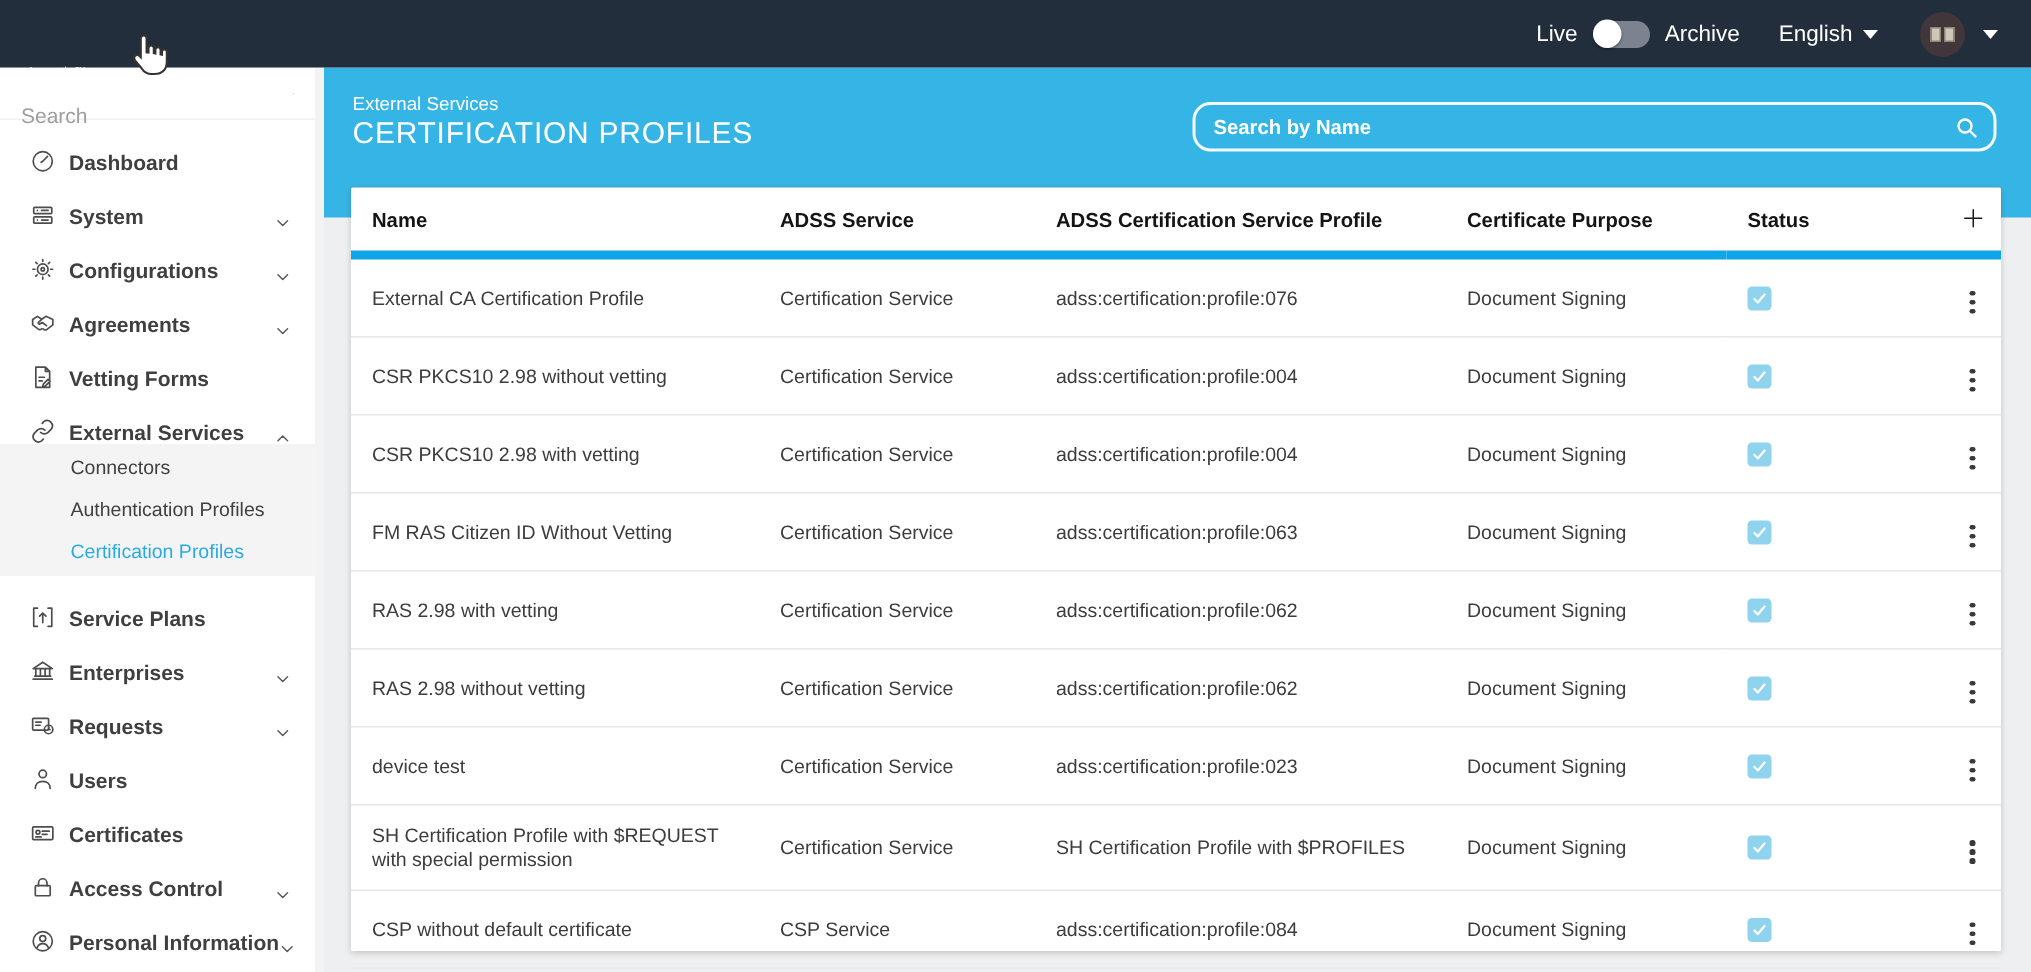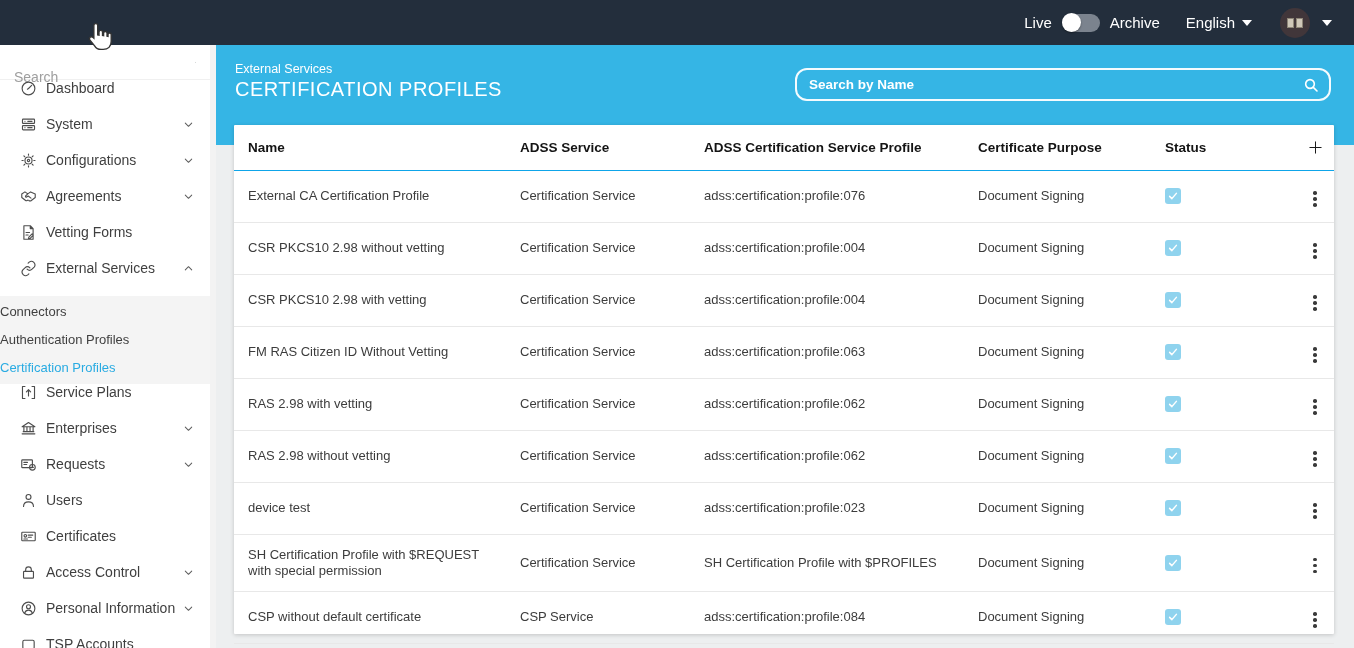--- a/index.html
+++ b/index.html
@@ -31,31 +31,31 @@
   .mouse-cursor { position:absolute; left:86px; top:22px; width:26px; height:30px; z-index:60; }
 
   
   .sidebar { position:absolute; left:0; top:45px; width:210px; height:603px;
              background:#fff; z-index:20; overflow:hidden; }
   .sidebar-search { height:35px; display:flex; align-items:center; padding:0 14px;
                     border-bottom:1px solid #f0f0f0; }
   .sidebar-search input { border:none; outline:none; flex:1; font-size:14px; color:#444;
                           font-family:inherit; background:transparent;margin-top:29px; }
   .sidebar-search input::placeholder { color:#9e9e9e; }
-  .menu-item { height:36px; display:flex; align-items:flex-start; padding:0 16px 0 20px;
-               cursor:pointer; }
+  .menu-item { height:36px; display:flex; align-items:flex-end; padding:0 16px 0 20px;
+               cursor:pointer;font-weight:bold; }
   .menu-item .mi-icon { width:17px; height:17px; flex:0 0 17px; display:flex; }
   .menu-item .mi-icon svg { width:17px; height:17px; stroke:#4d4d4d; fill:none;
                             stroke-width:1.6; stroke-linecap:round; stroke-linejoin:round; }
   .menu-item .mi-label { margin-left:9px; font-size:14px; color:#3f3f3f; white-space:nowrap; }
   .menu-item .chev { margin-left:auto; width:11px; height:11px; }
   .menu-item .chev svg { width:11px; height:11px; stroke:#5c5c5c; fill:none; stroke-width:2.2;
                          stroke-linecap:round; stroke-linejoin:round; }
   .submenu { background:#f4f4f4; padding:2px 0; }
-  .submenu-item { height:28px; line-height:28px; font-size:13px;
+  .submenu-item { height:28px; line-height:28px; padding-left:47px; font-size:13px;
                   color:#3f3f3f; cursor:pointer; white-space:nowrap; }
   .submenu-item.active { color:#29abe2; }
 
   .scroll-strip { position:absolute; left:210px; top:45px; width:6px; height:603px;
                   background:#f3f3f3; z-index:25; }
 
   
   .content { position:absolute; left:216px; top:45px; width:1138px; height:603px;
              background:#edeff0; }
   .blue-band { position:absolute; left:0; top:0; width:1138px; height:100px; background:#35b5e5; }
@@ -70,21 +70,21 @@
   .name-search input::placeholder { color:#fff; opacity:1; }
   .name-search svg { width:16px; height:16px; stroke:#fff; fill:none; stroke-width:2.4;
                      stroke-linecap:round; }
 
   .card { position:absolute; left:18px; top:80px; width:1100px; height:509px;
           background:#fff; box-shadow:0 1px 4px rgba(0,0,0,.18); border-radius:1px; }
   table { width:100%; border-collapse:collapse; table-layout:fixed; }
   col.c-name{width:272px} col.c-service{width:184px} col.c-profile{width:274px}
   col.c-purpose{width:187px} col.c-status{width:145px} col.c-actions{width:38px}
   thead th { height:45px; text-align:left; vertical-align:middle; padding-left:14px;
-             font-size:13.5px; font-weight:700; color:#141414; border-bottom:1px solid #0ea5e9; }
+             font-size:13.5px; font-weight:700; color:#141414; border-bottom:6px solid #0ea5e9; }
   thead th.th-actions { padding:0; text-align:center; }
   .add-btn { display:inline-flex; width:20px; height:20px; align-items:center; justify-content:center;
              cursor:pointer; }
   .add-btn svg { width:15px; height:15px; stroke:#1a1a1a; stroke-width:1.6; stroke-linecap:round; }
   tbody td { padding:12px 4px 12px 14px; font-size:13px; color:#3c3c3c;
              border-bottom:1px solid #e8e8e8; vertical-align:middle; line-height:16px; }
   tbody td.td-actions { padding:12px 0; text-align:center; }
   .status-check { width:16px; height:16px; border-radius:3px; background:#8fd3ee;
                   display:flex; align-items:center; justify-content:center; cursor:pointer; }
   .status-check svg { width:12px; height:12px; stroke:#fff; fill:none; stroke-width:2;

